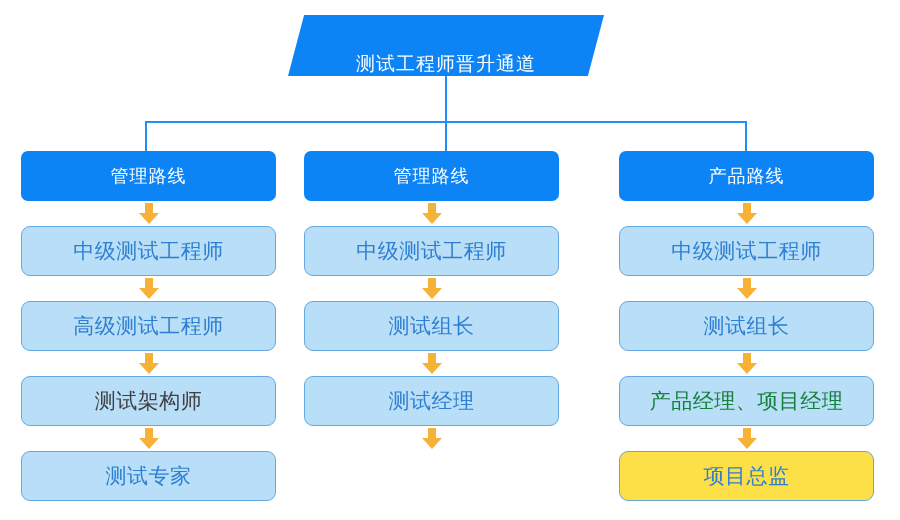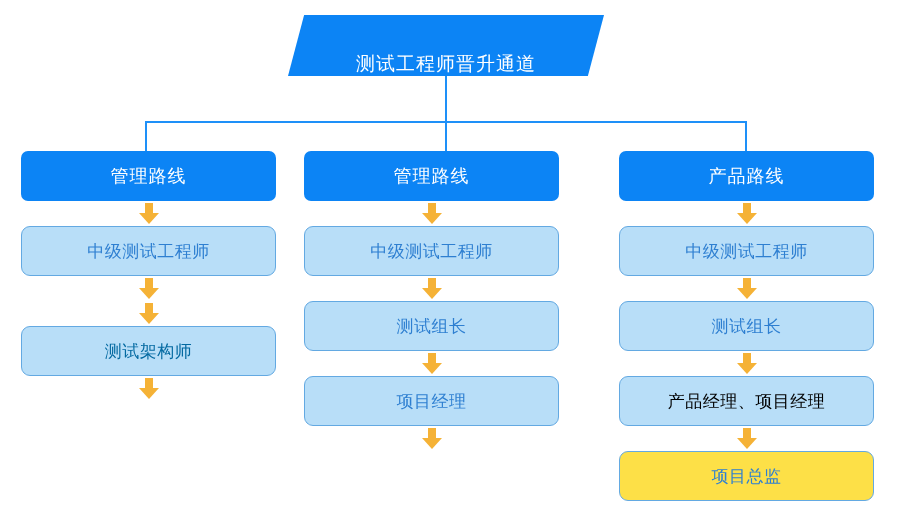--- a/index.html
+++ b/index.html
@@ -103,21 +103,21 @@
     box-sizing: border-box;
     width: 100%;
     height: 50px;
     background: #B8DEF8;
     border: 1.5px solid #63A9E2;
     border-radius: 9px;
     display: flex;
     align-items: center;
     justify-content: center;
     color: #2E7FD1;
-    font-size: 17px;
+    font-size: 21px;
     letter-spacing: 0.5px;
     white-space: nowrap;
   }
 
   
   .arrow-slot {
     height: 25px;
     display: flex;
     align-items: center;
     justify-content: center;
@@ -171,35 +171,37 @@
       </div>
     </div>
     <div class="node" style="background: rgb(184, 222, 248); border-color: rgb(99, 169, 226); color: rgb(46, 127, 209);">中级测试工程师</div>
 
     <div class="arrow-slot">
       <div class="arrow-down">
         <div class="stem" style="background: rgb(245, 178, 54);"></div>
           <div class="head" style="border-top-color: rgb(245, 178, 54);"></div>
       </div>
     </div>
-
-    <div class="arrow-slot">
-      <div class="arrow-down">
-        <div class="stem" style="background: rgb(245, 178, 54);"></div>
-          <div class="head" style="border-top-color: rgb(245, 178, 54);"></div>
-      </div>
-    </div>
-    <div class="node" style="background: rgb(184, 222, 248); border-color: rgb(99, 169, 226); color: #0369a1;">测试架构师</div>
-
-    <div class="arrow-slot">
-      <div class="arrow-down">
-        <div class="stem" style="background: rgb(245, 178, 54);"></div>
-          <div class="head" style="border-top-color: rgb(245, 178, 54);"></div>
-      </div>
-    </div>
+    <div class="node" style="background: rgb(184, 222, 248); border-color: rgb(99, 169, 226); color: rgb(46, 127, 209);">高级测试工程师</div>
+
+    <div class="arrow-slot">
+      <div class="arrow-down">
+        <div class="stem" style="background: rgb(245, 178, 54);"></div>
+          <div class="head" style="border-top-color: rgb(245, 178, 54);"></div>
+      </div>
+    </div>
+    <div class="node" style="background: rgb(184, 222, 248); border-color: rgb(99, 169, 226); color: #404040;">测试架构师</div>
+
+    <div class="arrow-slot">
+      <div class="arrow-down">
+        <div class="stem" style="background: rgb(245, 178, 54);"></div>
+          <div class="head" style="border-top-color: rgb(245, 178, 54);"></div>
+      </div>
+    </div>
+    <div class="node" style="background: rgb(184, 222, 248); border-color: rgb(99, 169, 226); color: rgb(46, 127, 209);">测试专家</div>
   </div>
 
   <div class="column col-1">
     <div class="col-header" style="background: rgb(12, 132, 245); color: rgb(255, 255, 255);">管理路线</div>
 
     <div class="arrow-slot">
       <div class="arrow-down">
         <div class="stem" style="background: rgb(245, 178, 54);"></div>
           <div class="head" style="border-top-color: rgb(245, 178, 54);"></div>
       </div>
@@ -213,21 +215,21 @@
       </div>
     </div>
     <div class="node" style="background: rgb(184, 222, 248); border-color: rgb(99, 169, 226); color: rgb(46, 127, 209);">测试组长</div>
 
     <div class="arrow-slot">
       <div class="arrow-down">
         <div class="stem" style="background: rgb(245, 178, 54);"></div>
           <div class="head" style="border-top-color: rgb(245, 178, 54);"></div>
       </div>
     </div>
-    <div class="node" style="background: rgb(184, 222, 248); border-color: rgb(99, 169, 226); color: rgb(46, 127, 209);">项目经理</div>
+    <div class="node" style="background: rgb(184, 222, 248); border-color: rgb(99, 169, 226); color: rgb(46, 127, 209);">测试经理</div>
 
     <div class="arrow-slot">
       <div class="arrow-down">
         <div class="stem" style="background: rgb(245, 178, 54);"></div>
           <div class="head" style="border-top-color: rgb(245, 178, 54);"></div>
       </div>
     </div>
   </div>
 
   <div class="column col-2">
@@ -248,21 +250,21 @@
       </div>
     </div>
     <div class="node" style="background: rgb(184, 222, 248); border-color: rgb(99, 169, 226); color: rgb(46, 127, 209);">测试组长</div>
 
     <div class="arrow-slot">
       <div class="arrow-down">
         <div class="stem" style="background: rgb(245, 178, 54);"></div>
           <div class="head" style="border-top-color: rgb(245, 178, 54);"></div>
       </div>
     </div>
-    <div class="node" style="background: rgb(184, 222, 248); border-color: rgb(99, 169, 226); color: #000000;">产品经理、项目经理</div>
+    <div class="node" style="background: rgb(184, 222, 248); border-color: rgb(99, 169, 226); color: #15803d;">产品经理、项目经理</div>
 
     <div class="arrow-slot">
       <div class="arrow-down">
         <div class="stem" style="background: rgb(245, 178, 54);"></div>
           <div class="head" style="border-top-color: rgb(245, 178, 54);"></div>
       </div>
     </div>
     <div class="node" style="background: #fde047; border-color: rgb(99, 169, 226); color: rgb(46, 127, 209);">项目总监</div>
   </div>
 

